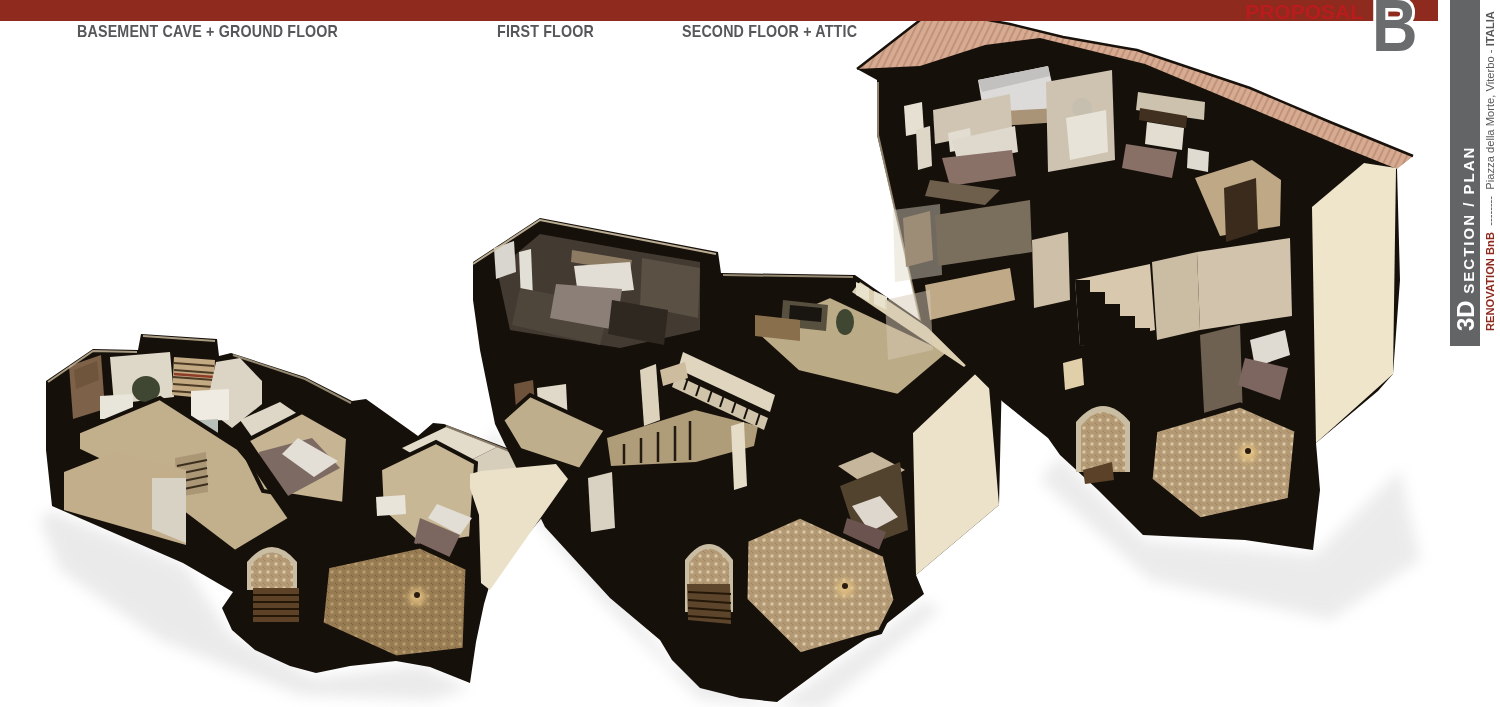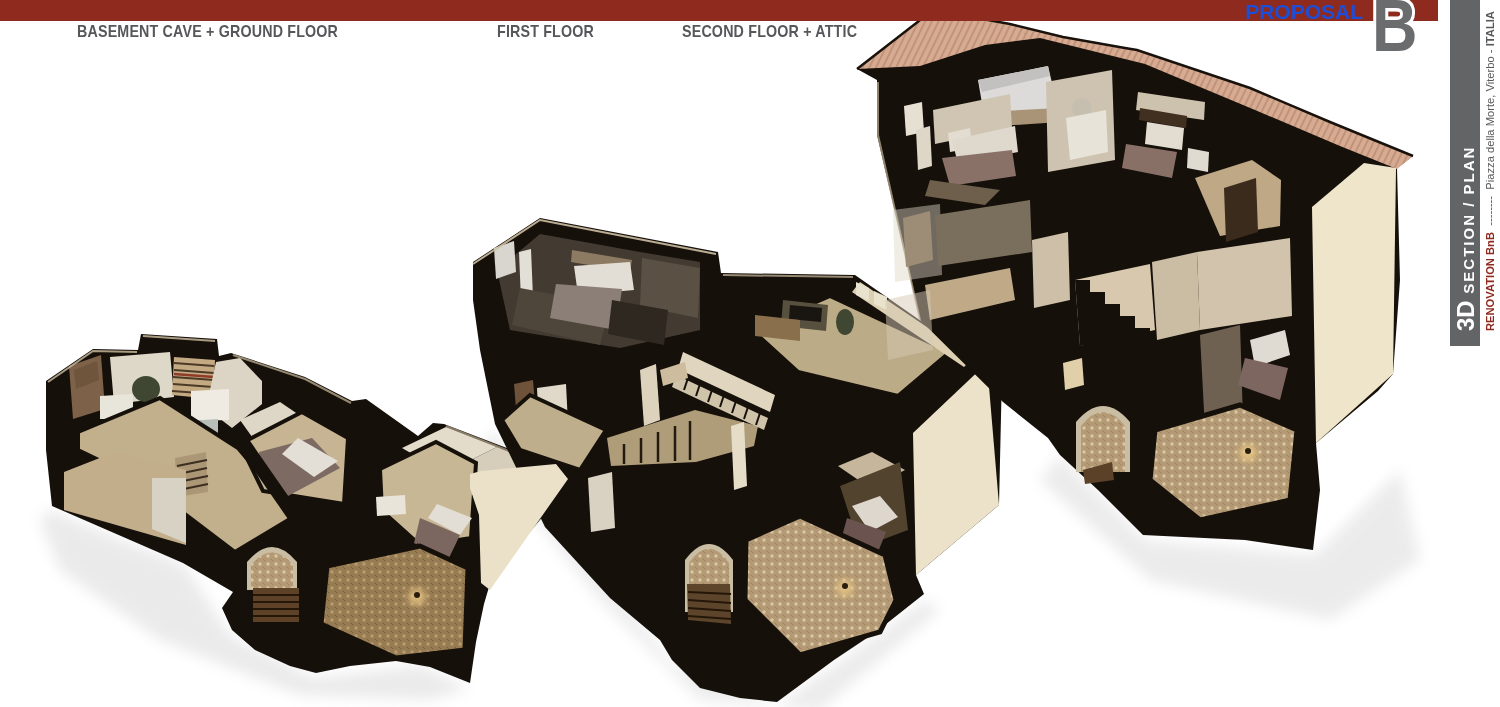--- a/index.html
+++ b/index.html
@@ -1,20 +1,20 @@
 <!DOCTYPE html>
 <html><head>
 <meta charset="utf-8">
 <style>
 html,body{margin:0;padding:0;width:1500px;height:707px;background:#fff;overflow:hidden;font-family:"Liberation Sans",sans-serif;}
 #page{position:relative;width:1500px;height:707px;background:#fff;}
 #scene{position:absolute;left:0;top:0;}
 .flbl{position:absolute;top:22px;font-weight:bold;font-size:17px;color:#56575a;letter-spacing:0.2px;white-space:nowrap;z-index:5;transform:scaleX(0.84);transform-origin:0 0;}
 #bar{position:absolute;left:0;top:0;width:1438px;height:21px;background:#8e2a1e;z-index:4;}
-#proposal{position:absolute;top:0px;left:1143px;width:220px;text-align:right;font-weight:bold;font-size:21px;color:#1d4ed8;z-index:6;}
+#proposal{position:absolute;top:0px;left:1143px;width:220px;text-align:right;font-weight:bold;font-size:21px;color:#b91c1c;z-index:6;}
 #bigBw{position:absolute;left:1364px;top:-21px;z-index:6;}
 #sbar{position:absolute;left:1450px;top:0;width:30px;height:346px;background:#636466;z-index:4;}
 #stext1{position:absolute;left:1452px;top:331px;width:330px;height:26px;transform:rotate(-90deg);transform-origin:0 0;z-index:6;color:#fff;white-space:nowrap;}
 #stext1 .big{font-weight:bold;font-size:24px;}
 #stext1 .small{font-weight:bold;font-size:15px;letter-spacing:2px;}
 #stext2{position:absolute;left:1484px;top:331px;width:330px;height:14px;transform:rotate(-90deg);transform-origin:0 0;z-index:6;font-size:11.2px;color:#58595b;white-space:nowrap;}
 #stext2 .red{color:#8e2a1e;font-weight:bold;}
 #stext2 .it{font-weight:bold;}
 </style>
 </head>

